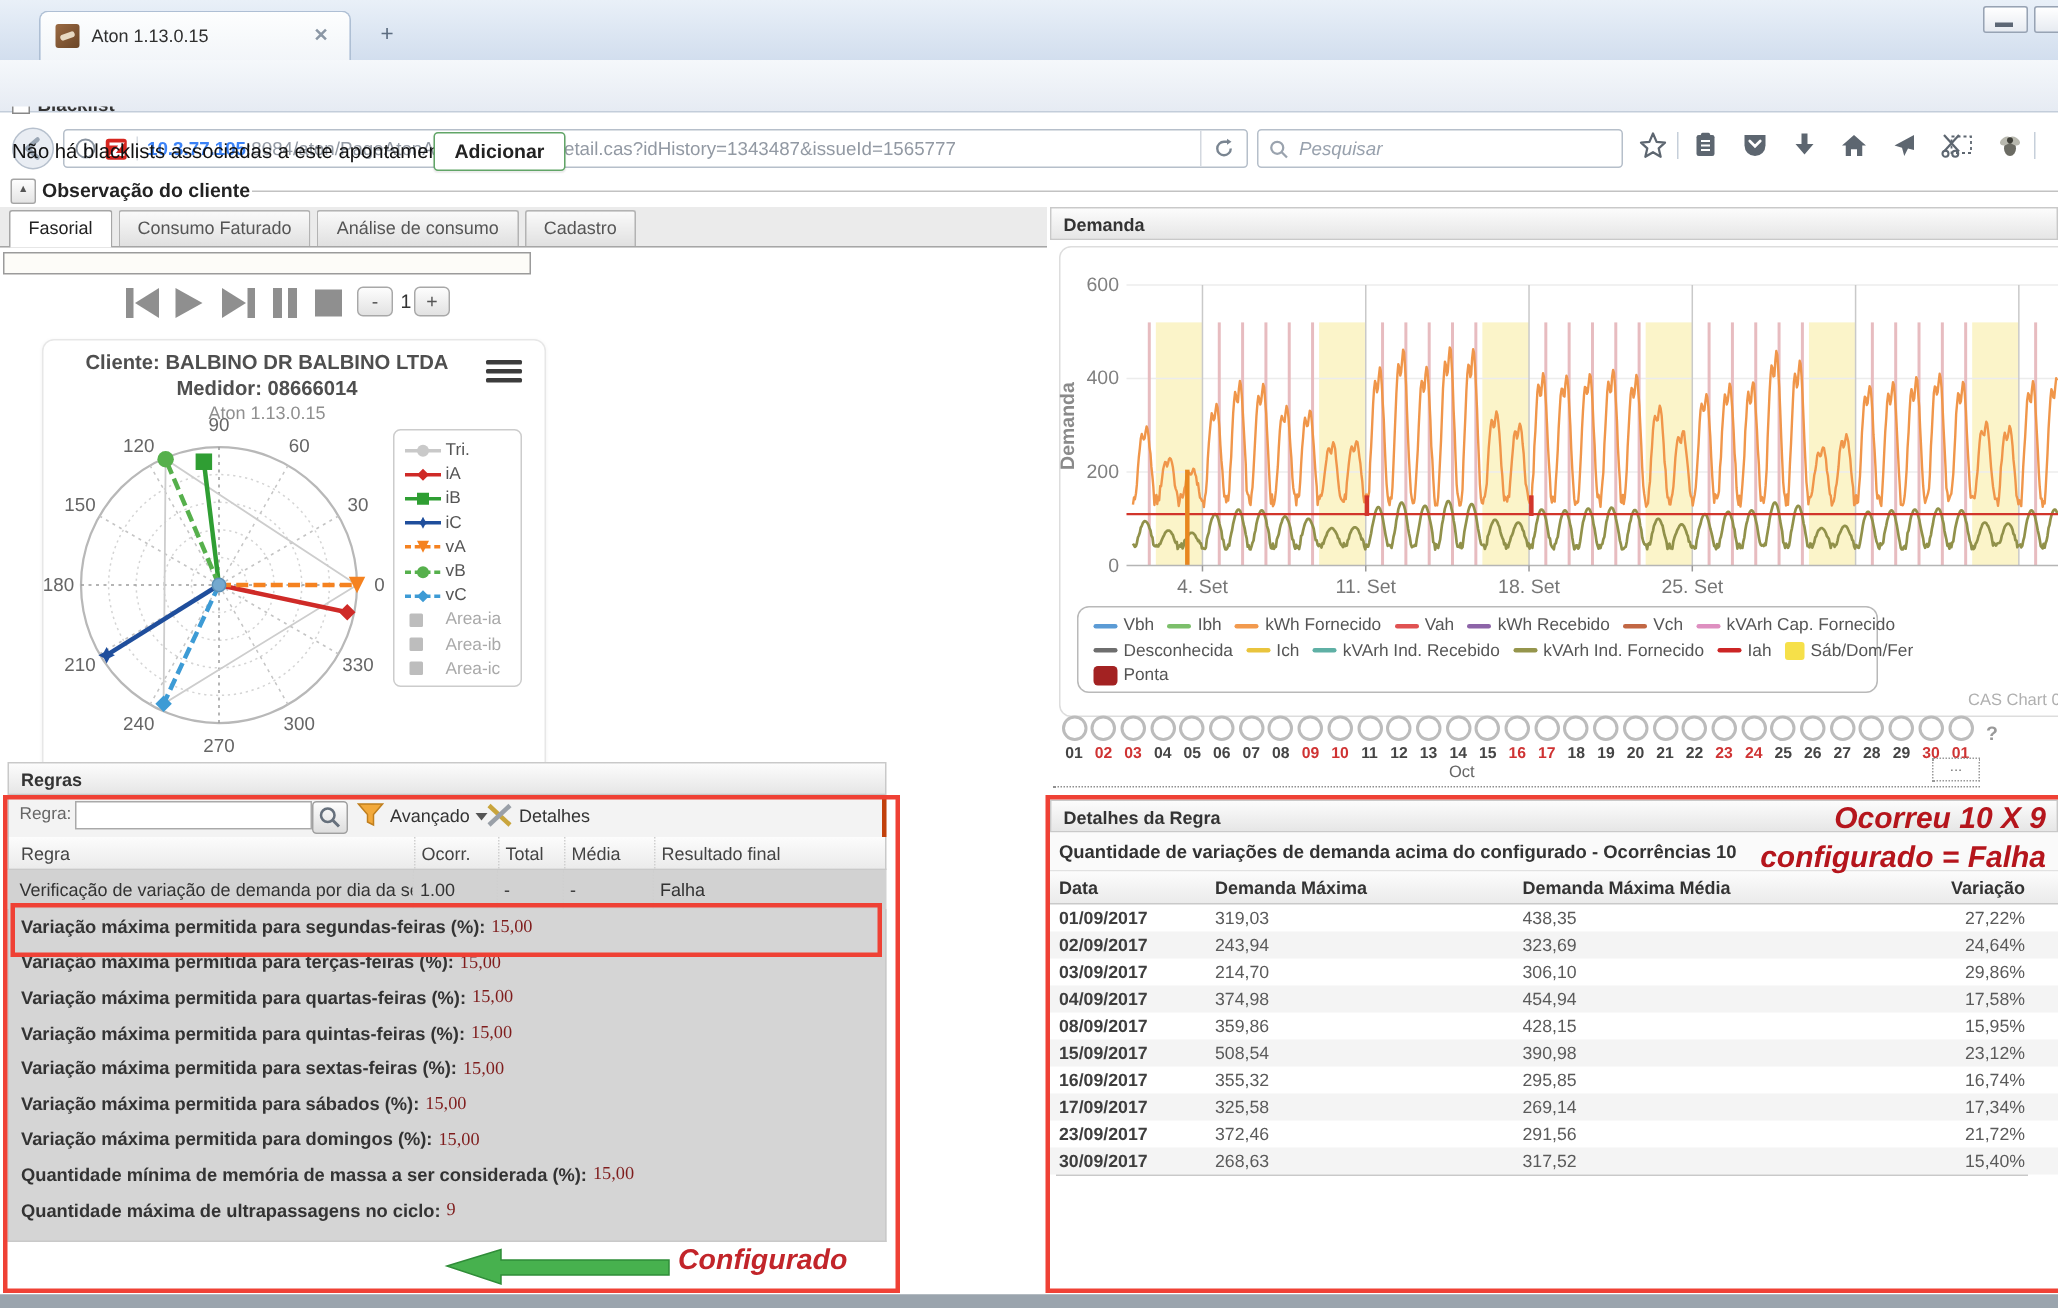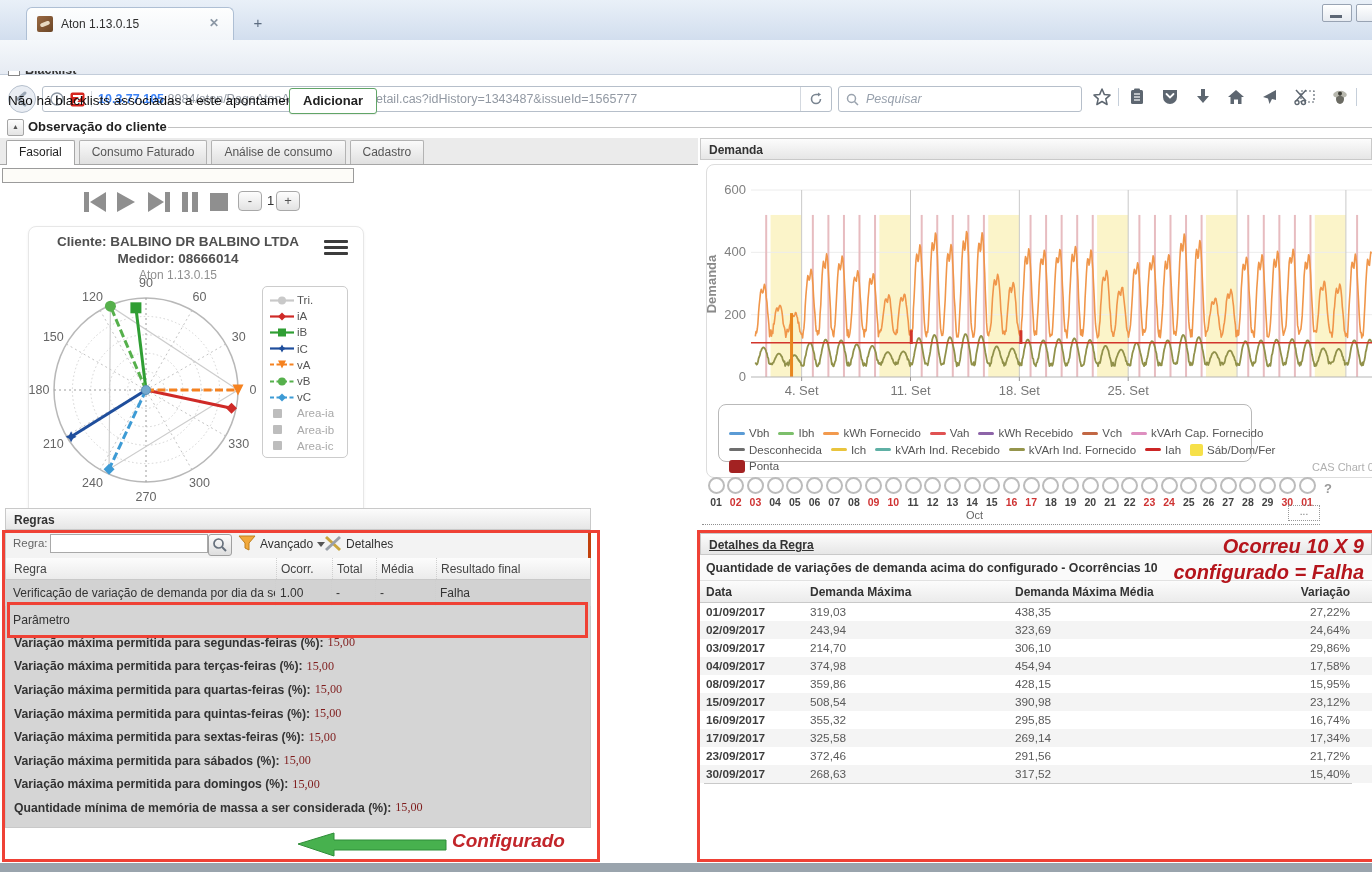--- a/index.html
+++ b/index.html
@@ -86,35 +86,35 @@
   .params{position:absolute;left:0;top:98px;width:100%;height:222px;background:#d5d5d5;border:1px solid #c9c9c9;border-top:none;box-sizing:border-box;overflow:hidden;}
   .param-title{padding:7px 0 4px 7px;font-size:12.2px;color:#333;}
   .param-item{height:23.6px;padding-left:8px;font-size:12.2px;display:flex;align-items:center;white-space:nowrap;}
   .param-item b{color:#333;font-weight:bold;}
   .param-item span{color:#7f1d1d;margin-left:4px;font-family:Liberation Serif, serif;}
   .green-arrow{left:296px;top:831px;z-index:8;}
   .configurado{left:452px;top:830px;font-size:19px;font-weight:bold;font-style:italic;color:#c2252a;z-index:8;}
   
   .demanda-header{left:700px;top:138px;width:672px;}
   .demanda-card{left:706px;top:164px;width:700px;height:312px;background:#fff;border:1px solid #ddd;border-radius:8px;}
-  .demanda-legend{left:718px;top:404px;width:534px;height:58px;background:#fff;border:1.5px solid #b9b9b9;border-radius:8px;padding:20px 10px;box-sizing:border-box;z-index:3;}
+  .demanda-legend{left:718px;top:404px;width:534px;height:58px;background:#fff;border:1.5px solid #b9b9b9;border-radius:8px;padding:4px 10px;box-sizing:border-box;z-index:3;}
   .dleg-row{display:flex;align-items:center;height:16.5px;}
   .dleg-item{display:flex;align-items:center;margin-right:9px;}
   .dleg-item .lab{font-size:11.5px;color:#555;margin-left:4px;white-space:nowrap;}
   .demanda-mark{left:1312px;top:461px;font-size:11px;color:#b0b0b0;white-space:nowrap;z-index:3;}
   .day-item{top:477px;width:20px;text-align:center;z-index:3;}
   .day-circle{width:13px;height:13px;border:2px solid #bcbcbc;border-radius:50%;background:#fff;margin:0 auto;}
   .day-label{font-size:10.5px;font-weight:bold;margin-top:2px;}
   .day-help{left:1324px;top:481px;font-size:13px;font-weight:bold;color:#999;z-index:3;}
   .oct-label{left:966px;top:509px;font-size:11px;color:#666;z-index:3;}
   .more-box{left:1288px;top:505px;width:30px;height:14px;border:1px dotted #999;font-size:10px;color:#777;text-align:center;line-height:12px;z-index:3;}
   .dot-line{left:702px;top:524px;width:618px;border-top:1px dotted #8f8f8f;z-index:3;}
   
   .detalhes-annot{left:697px;top:530px;width:680px;height:326px;border:3px solid #ef4135;z-index:6;pointer-events:none;}
-  .detalhes-panel{left:700px;top:533px;width:672px;height:320px;background:#fff;text-decoration:underline;}
+  .detalhes-panel{left:700px;top:533px;width:672px;height:320px;background:#fff;}
   .det-subtitle{position:absolute;left:0;top:22px;width:100%;height:26px;background:#fafafa;border-bottom:1px solid #e2e2e2;
                 font-size:12.3px;font-weight:bold;color:#333;line-height:26px;padding-left:6px;box-sizing:border-box;}
   .dgrid{display:grid;grid-template-columns:110px 205px 272px 1fr;align-items:center;}
   .dgrid .c{padding-left:0;overflow:hidden;white-space:nowrap;}
   .dgrid .c:first-child{padding-left:6px;}
   .dgrid .c:last-child{text-align:right;padding-right:22px;}
   .det-thead{position:absolute;left:0;top:48px;width:100%;height:22px;font-weight:bold;font-size:12px;color:#333;box-sizing:border-box;}
   .det-rows{position:absolute;left:0;top:70px;width:100%;}
   .det-row{height:18px;font-size:11.8px;color:#5a5a5a;}
   .det-row:nth-child(even){background:#f4f4f4;}
@@ -441,21 +441,20 @@
       <span class="c">Resultado final</span>
     </div>
     <div class="rule-row rgrid">
       <span class="c">Verificação de variação de demanda por dia da semana</span>
       <span class="c">1.00</span>
       <span class="c">-</span>
       <span class="c">-</span>
       <span class="c">Falha</span>
     </div>
     <div class="params">
-      <div class="param-title">Parâmetro</div>
       <div id="param-list">
           <div class="param-item">
             <b>Variação máxima permitida para segundas-feiras (%):</b>
             <span>15,00</span>
           </div>
           <div class="param-item">
             <b>Variação máxima permitida para terças-feiras (%):</b>
             <span>15,00</span>
           </div>
           <div class="param-item">

